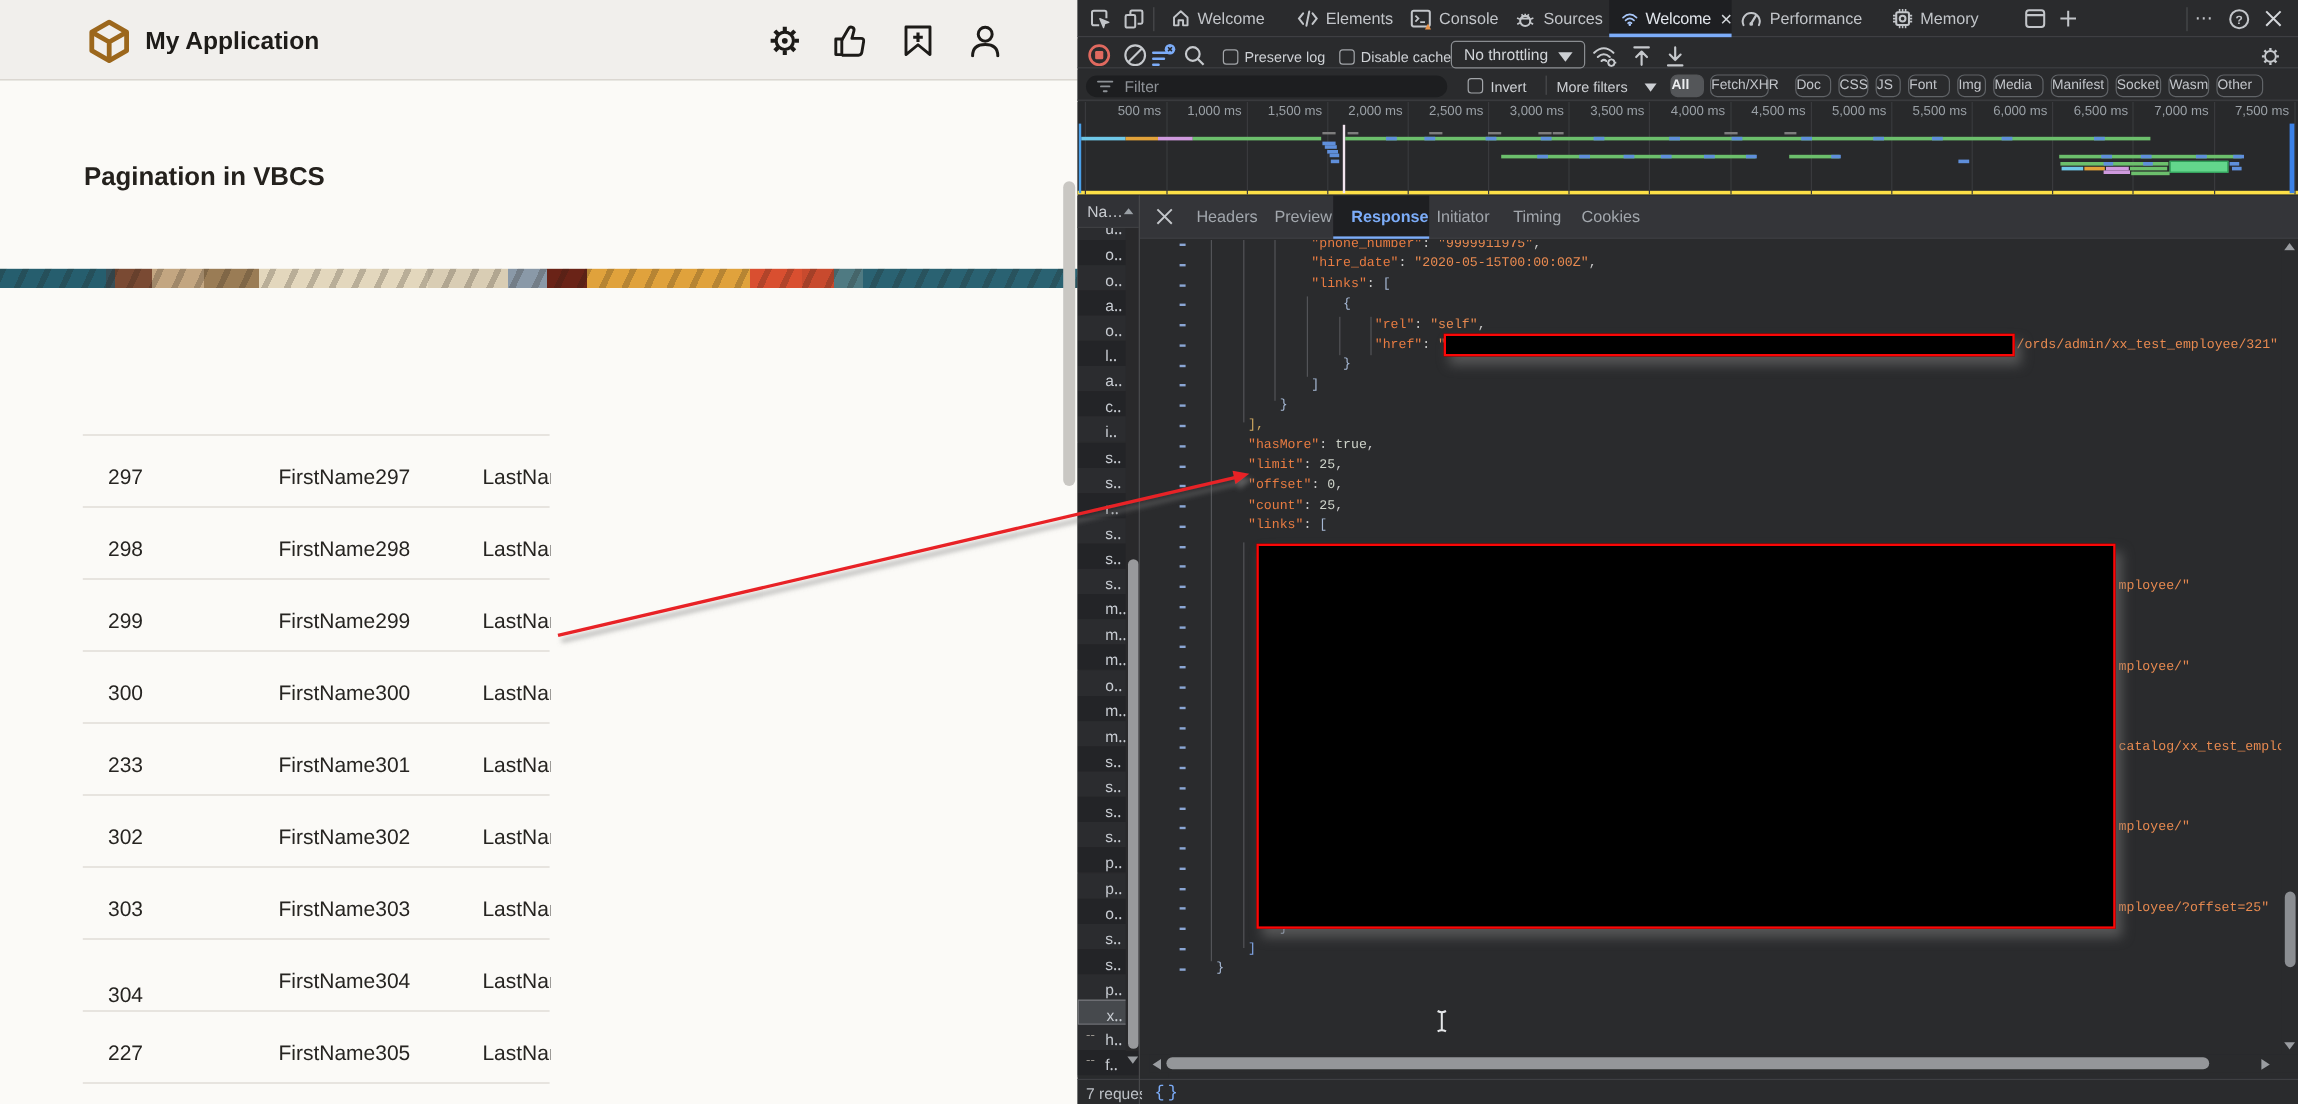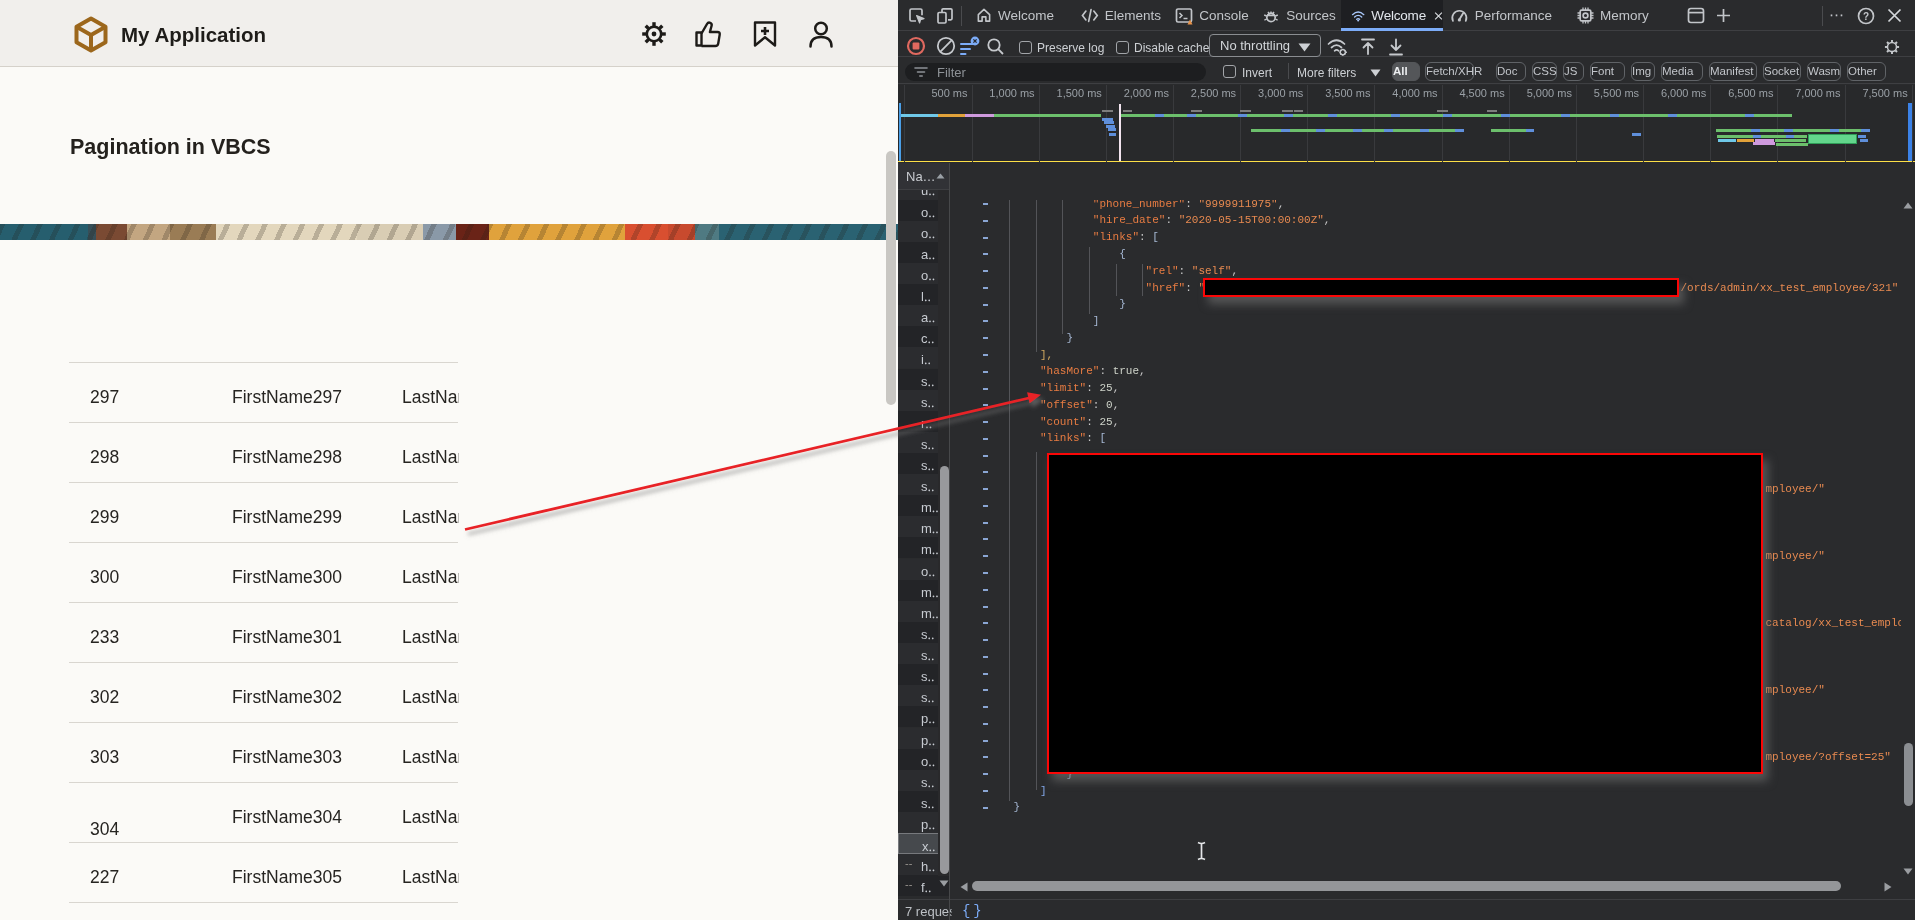--- a/index.html
+++ b/index.html
@@ -28,21 +28,21 @@
 .r2{position:absolute;left:0;top:32px;width:100%;height:25px;background:#2a2b2d;border-bottom:1px solid #3e3f42}
 .cb{position:absolute;width:13px;height:13px;border:1.6px solid #a2a5a9;border-radius:3px}
 .lbl{position:absolute;font-size:12px;color:#cdd0d4;top:9px}
 .sel2{position:absolute;left:311px;top:2px;width:112px;height:23px;border:1px solid #8a8d91;border-radius:4px;font-size:14px;color:#d2d5d9}
 .sel2 span{position:absolute;left:10px;top:3px;font-size:13px}
 .r3{position:absolute;left:0;top:58px;width:100%;height:26px;background:#2a2b2d;border-bottom:1px solid #3e3f42}
 .finput{position:absolute;left:7px;top:5px;width:301px;height:18px;background:#1d1e20;border-radius:9px}
 .finput span{position:absolute;left:32px;top:2px;font-size:13px;color:#8d9196}
 .chip{position:absolute;top:4px;height:19px;border:1px solid #606367;border-radius:6px;font-size:11.5px;color:#c2c5ca;text-align:left;line-height:17px}
 .chip.selc{background:#545659;border-color:#545659;color:#eceef0;font-weight:bold}
-.ov{position:absolute;left:0;top:85px;width:100%;height:77px;background:#28292b;border-bottom:1px solid #fde047}
+.ov{position:absolute;left:0;top:85px;width:100%;height:77px;background:#28292b;border-bottom:3px solid #fde047}
 .gv{position:absolute;top:0;width:1px;height:77px;background:#393a3d}
 .rl{position:absolute;top:2px;width:74px;text-align:right;font-size:11px;color:#9aa0a6}
 .names{position:absolute;left:0;top:163px;width:76px;height:735px;background:#2a2b2d}
 .nhead{position:absolute;left:0;top:0;width:52px;height:27px;background:#313236;border-bottom:1px solid #3e3f42}
 .nhead span{position:absolute;left:8px;top:6px;font-size:13px;color:#c8cbd0}
 .nrows{position:absolute;left:0;top:27px;width:52px;height:708px;overflow:hidden}
 .nrow{position:absolute;left:0;width:52px;height:21.1px;background:#2b2c2f}
 .nrow.d{background:#232427}
 .nrow .nt{position:absolute;left:23px;top:3px;font-size:13px;color:#c7cbd1}
 .nrow .pre{position:absolute;left:7px;top:3px;font-size:11px;color:#9a9690}
@@ -577,20 +577,33 @@
           <span class="nt">f‥</span>
         </div>
       </div>
       <div style="position:absolute;left:40px;top:27px;bottom:22px;width:12px;background:#29292b"></div>
       <div style="position:absolute;left:41.5px;top:303px;width:9px;height:408px;border-radius:4.5px;background:#98999c"></div>
       <svg width="10" height="7" viewBox="0 0 10 7" style="position:absolute;left:41px;top:717px">
         <path d="M0.5 0.5 H9.5 L5 6.5 Z" fill="#9a9da1"></path>
       </svg>
     </div>
     <div class="det">
+      <div class="dtabs">
+<svg width="15" height="15" viewBox="0 0 15 15" style="position:absolute;left:13px;top:10px">
+          <path d="M1.5 1.5 L13.5 13.5 M13.5 1.5 L1.5 13.5" stroke="#c3c6ca" stroke-width="1.6"></path>
+        </svg>
+<span style="left:47px">Headers</span>
+        <span style="left:112px">Preview</span>
+<div class="rsel">
+          <span>Response</span>
+        </div>
+<span style="left:247px">Initiator</span>
+        <span style="left:311px">Timing</span>
+        <span style="left:368px">Cookies</span>
+</div>
       <div class="resp">
         <div class="gd" style="top:3.0px"></div>
         <div class="gd" style="top:19.8px"></div>
         <div class="gd" style="top:36.5px"></div>
         <div class="gd" style="top:53.3px"></div>
         <div class="gd" style="top:70.1px"></div>
         <div class="gd" style="top:86.9px"></div>
         <div class="gd" style="top:103.6px"></div>
         <div class="gd" style="top:120.4px"></div>
         <div class="gd" style="top:137.2px"></div>

